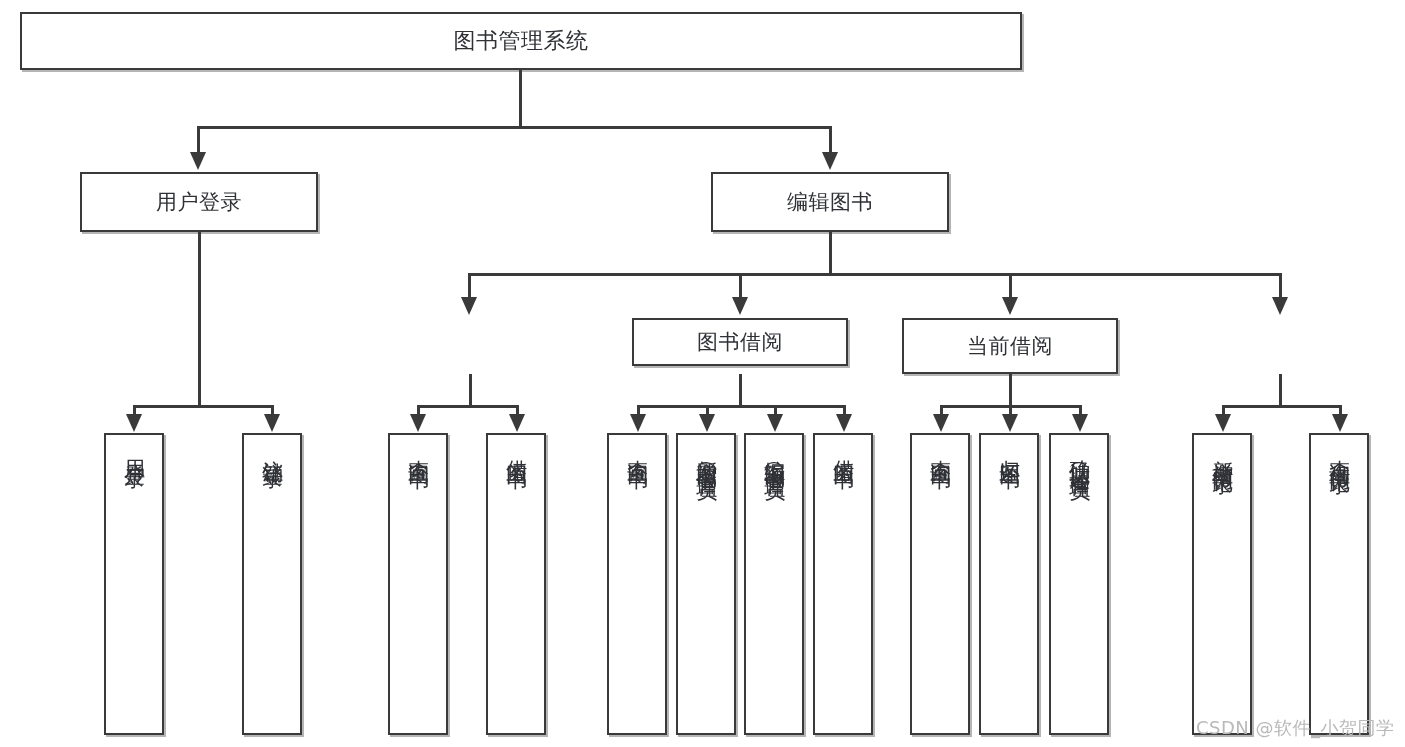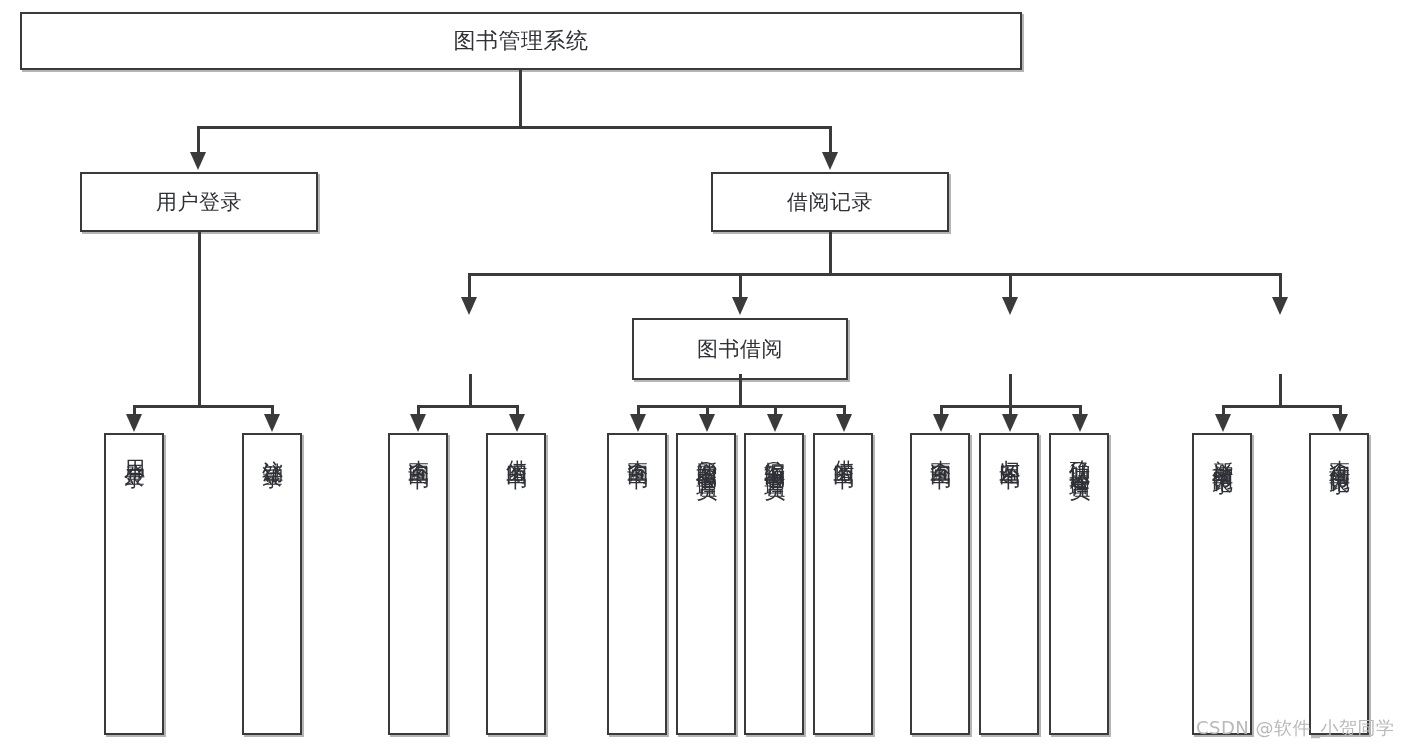--- a/index.html
+++ b/index.html
@@ -96,21 +96,21 @@
   <div class="arrow" style="left:190px; top:152px;"></div>
 
   <div class="vline" style="left:829px; top:126px; height:28px;"></div>
   <div class="arrow" style="left:822px; top:152px;"></div>
 
   <div class="node" style="left:80px; top:172px; width:238px; height:60px;">
     <span class="label">用户登录</span>
   </div>
 
   <div class="node" style="left:711px; top:172px; width:238px; height:60px;">
-    <span class="label">借阅记录</span>
+    <span class="label">编辑图书</span>
   </div>
 
   <div class="vline" style="left:198px; top:232px; height:173px;"></div>
   <div class="hline" style="left:133px; top:405px; width:138px; height:2.5px;"></div>
   <div class="vline" style="left:133px; top:405px; height:12px;"></div>
   <div class="arrow" style="left:126px; top:414px;"></div>
   <div class="vline" style="left:271px; top:405px; height:12px;"></div>
   <div class="arrow" style="left:264px; top:414px;"></div>
 
   <div class="vline" style="left:829px; top:232px; height:41px;"></div>
@@ -121,22 +121,25 @@
 
   <div class="vline" style="left:739px; top:273px; height:26px;"></div>
   <div class="arrow" style="left:732px; top:297px;"></div>
 
   <div class="vline" style="left:1009px; top:273px; height:26px;"></div>
   <div class="arrow" style="left:1002px; top:297px;"></div>
 
   <div class="vline" style="left:1279px; top:273px; height:26px;"></div>
   <div class="arrow" style="left:1272px; top:297px;"></div>
 
-  <div class="node" style="left:632px; top:318px; width:216px; height:62px;">
+  <div class="node" style="left:632px; top:318px; width:216px; height:48px;">
     <span class="label">图书借阅</span>
+  </div>
+  <div class="node" style="left:902px; top:318px; width:216px; height:56px;">
+    <span class="label">当前借阅</span>
   </div>
 
   <div class="vline" style="left:469px; top:374px; height:31px;"></div>
   <div class="hline" style="left:417px; top:405px; width:99px; height:2.5px;"></div>
   <div class="vline" style="left:417px; top:405px; height:12px;"></div>
   <div class="arrow" style="left:410px; top:414px;"></div>
   <div class="vline" style="left:516px; top:405px; height:12px;"></div>
   <div class="arrow" style="left:509px; top:414px;"></div>
 
   <div class="vline" style="left:739px; top:374px; height:31px;"></div>

